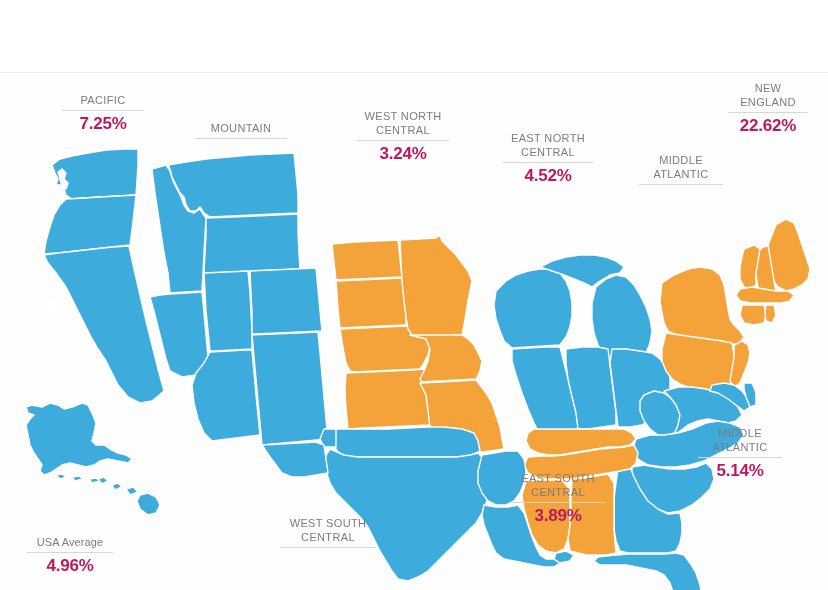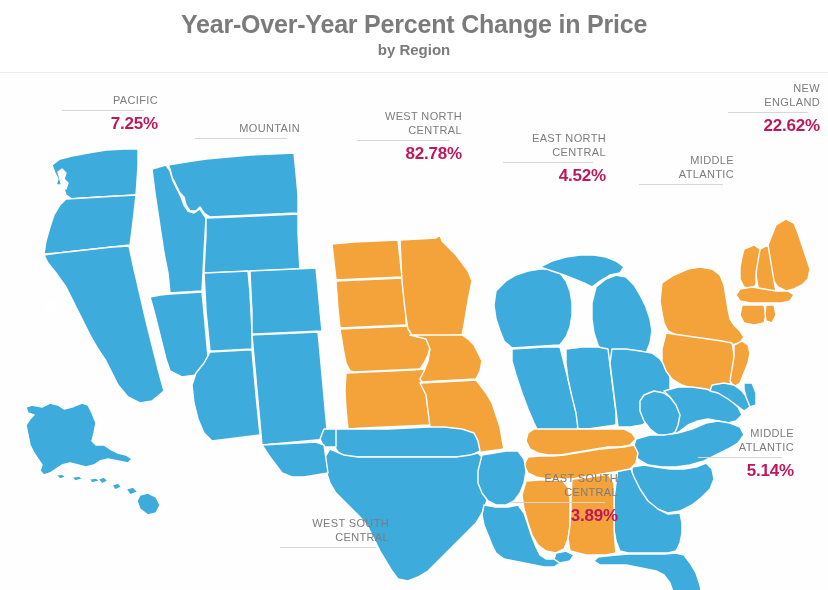--- a/index.html
+++ b/index.html
@@ -73,21 +73,21 @@
   #us-map path,
   #us-map polygon {
     stroke: #ffffff;
     stroke-width: 1.4;
     stroke-linejoin: round;
   }
 
   
   .callout {
     position: absolute;
-    text-align: right;
+    text-align: center;
     white-space: nowrap;
   }
   .callout .cap {
     font-size: 11px;
     color: #7c7c7c;
     letter-spacing: 0.35px;
     line-height: 14px;
   }
   .callout .cap.mixed {
     letter-spacing: 0.1px;
@@ -103,24 +103,20 @@
     color: #be185d;
     line-height: 21px;
     letter-spacing: -0.2px;
   }
 </style>
 </head>
 <body>
 
 <div id="page">
 
-  <div id="header">
-    <h1 id="title">Year-Over-Year Percent Change in Price</h1>
-    <h2 id="subtitle">by Region</h2>
-  </div>
   <div id="header-rule"></div>
 
   <div id="map-panel">
 
     <svg id="us-map" viewBox="0 0 828 517">
 
       <g>
 
         <path fill="#3dacdc" d="M52,92 L60,86 L72,83 L88,80 L106,77 L124,76 L138,76 L138,92 L137,108 L136,122 L118,123 L100,124 L84,125 L72,126 L66,122 L64,116 L61,112 L56,112 L58,106 L55,100 Z"></path>
 
@@ -271,21 +267,21 @@
 
     <div class="callout" style="left:182px; top:48px; width:118px;">
       <div class="cap">MOUNTAIN</div>
       <div class="rule" style="width:92px;"></div>
     </div>
 
     <div class="callout" style="left:344px; top:36px; width:118px;">
       <div class="cap">WEST NORTH</div>
       <div class="cap">CENTRAL</div>
       <div class="rule" style="width:92px;"></div>
-      <div class="val">82.78%</div>
+      <div class="val">3.24%</div>
     </div>
 
     <div class="callout" style="left:490px; top:58px; width:116px;">
       <div class="cap">EAST NORTH</div>
       <div class="cap">CENTRAL</div>
       <div class="rule" style="width:90px;"></div>
       <div class="val">4.52%</div>
     </div>
 
     <div class="callout" style="left:716px; top:8px; width:104px;">
@@ -314,15 +310,20 @@
       <div class="rule" style="width:94px;"></div>
       <div class="val">3.89%</div>
     </div>
 
     <div class="callout" style="left:267px; top:443px; width:122px;">
       <div class="cap">WEST SOUTH</div>
       <div class="cap">CENTRAL</div>
       <div class="rule" style="width:96px;"></div>
     </div>
 
+    <div class="callout" style="left:16px; top:462px; width:108px;">
+      <div class="cap mixed">USA Average</div>
+      <div class="rule" style="width:86px;"></div>
+      <div class="val">4.96%</div>
+    </div>
 
   </div>
 </div>
 
 </body></html>

